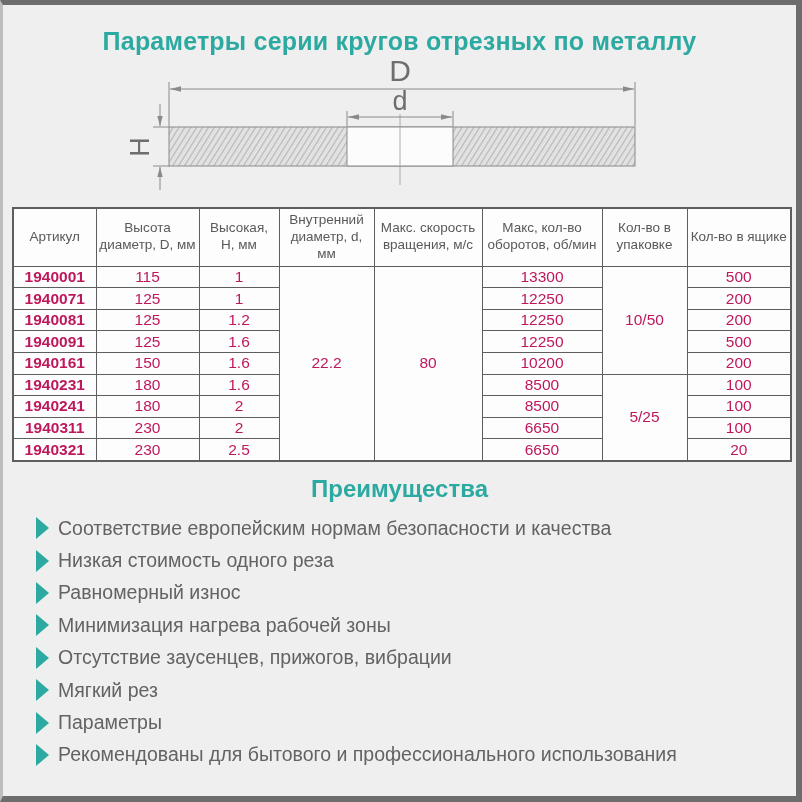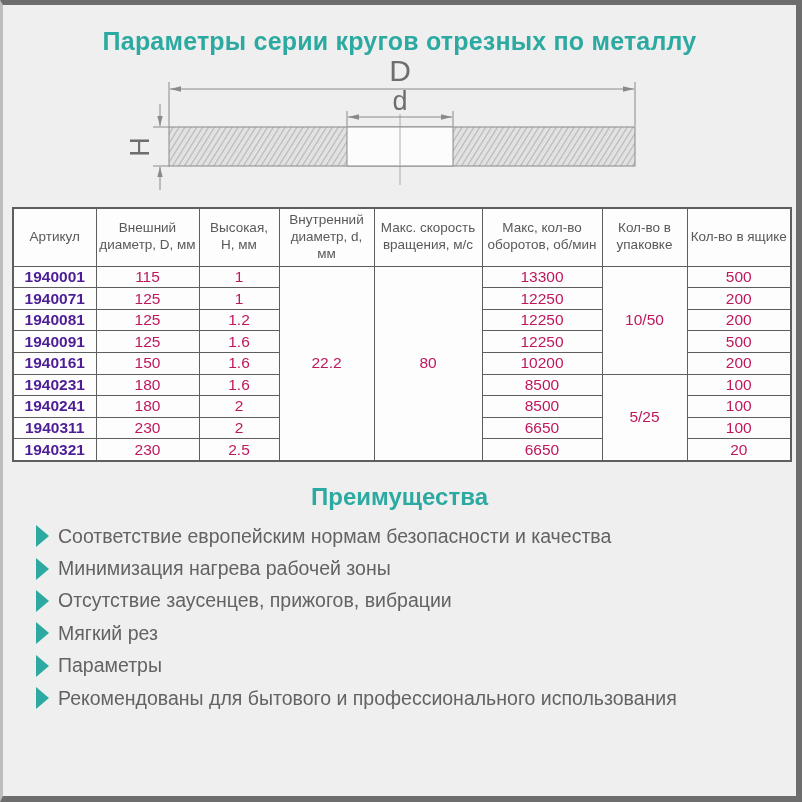--- a/index.html
+++ b/index.html
@@ -41,27 +41,27 @@
     padding: 3px 2px;
     height: 34px;
     line-height: 1.25;
   }
   .params-table td {
     font-size: 15.5px;
     color: #be185d;
     height: 20.6px;
     padding: 0 2px;
   }
-  .params-table td.article { font-weight: 700; color: #4c1d95; }
+  .params-table td.article { font-weight: 700; color: #be185d; }
   col.c1 { width: 83px; }  col.c2 { width: 103px; }
   col.c3 { width: 80px; }  col.c4 { width: 95px; }
   col.c5 { width: 108px; } col.c6 { width: 120px; }
   col.c7 { width: 85px; }  col.c8 { width: 104px; }
   .advantages-title {
-    margin: 8px; padding-top: 13px;
+    margin: 0; padding-top: 13px;
     text-align: center;
     font-size: 24px; font-weight: 600;
     color: #2caaa1;
   }
   .advantages-list {
     list-style: none;
     margin: 9px 0 8px 0;
     padding: 0 0 0 33px;
   }
   .advantages-list li {
@@ -133,21 +133,21 @@
       <col class="c3">
       <col class="c4">
     <col class="c5">
       <col class="c6">
       <col class="c7">
       <col class="c8">
   </colgroup>
   <thead>
     <tr>
         <th>Артикул</th>
-        <th>Внешний диаметр, D, мм</th>
+        <th>Высота диаметр, D, мм</th>
         <th>Высокая, H, мм</th>
         <th>Внутренний диаметр, d, мм</th>
         <th>Макс. скорость вращения, м/с</th>
         <th>Макс, кол-во оборотов, об/мин</th>
         <th>Кол-во в упаковке</th>
         <th>Кол-во в ящике</th>
       </tr>
   </thead>
   <tbody>
       <tr>
@@ -222,20 +222,28 @@
 
 <h2 class="advantages-title">Преимущества</h2>
 
 <ul class="advantages-list">
     <li>
       <span class="bullet"></span>
       <span>Соответствие европейским нормам безопасности и качества</span>
     </li>
     <li>
       <span class="bullet"></span>
+      <span>Низкая стоимость одного реза</span>
+    </li>
+    <li>
+      <span class="bullet"></span>
+      <span>Равномерный износ</span>
+    </li>
+    <li>
+      <span class="bullet"></span>
       <span>Минимизация нагрева рабочей зоны</span>
     </li>
     <li>
       <span class="bullet"></span>
       <span>Отсутствие заусенцев, прижогов, вибрации</span>
     </li>
     <li>
       <span class="bullet"></span>
       <span>Мягкий рез</span>
     </li>

